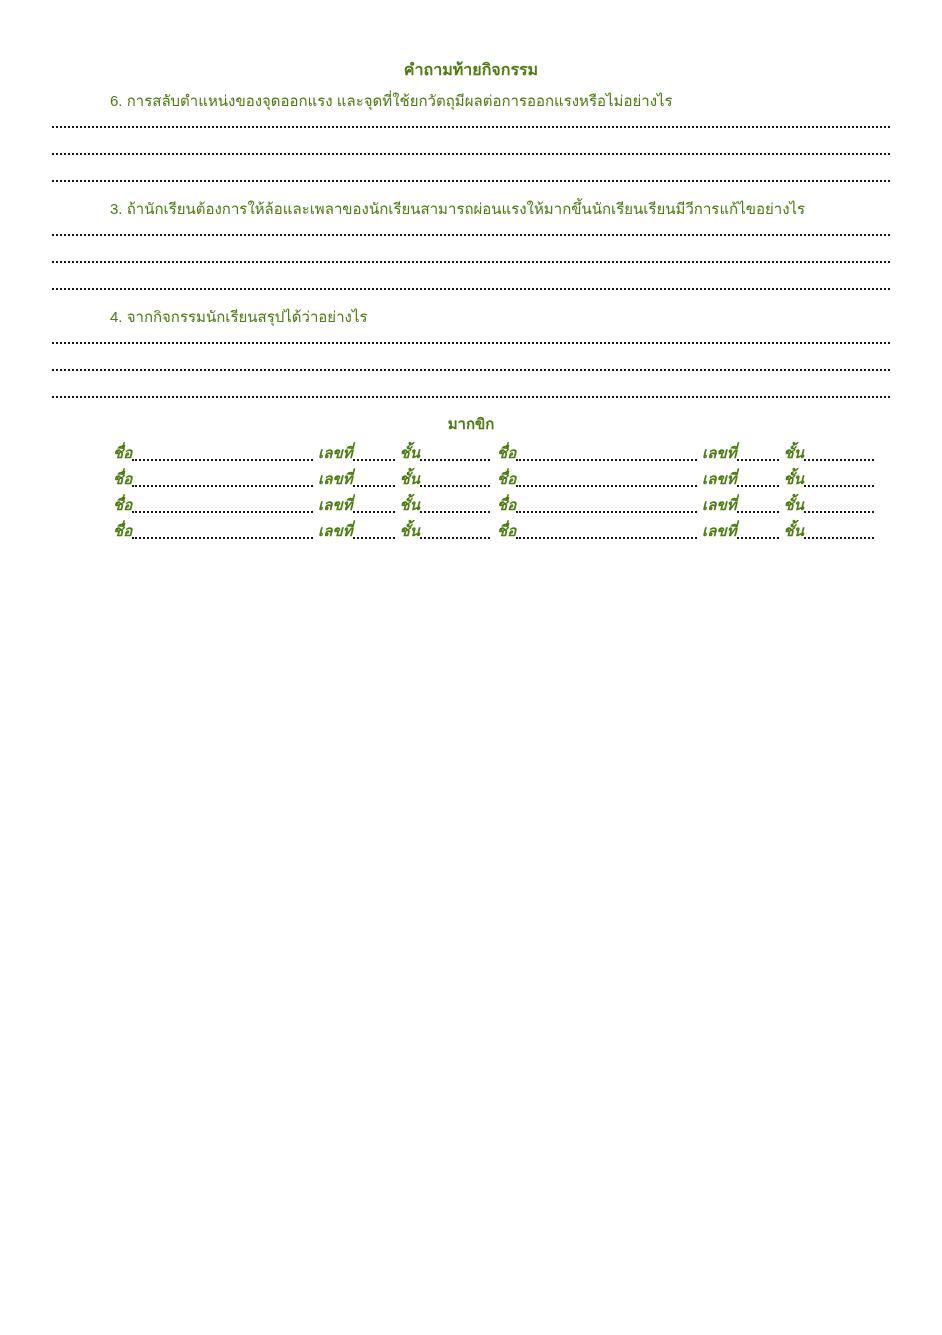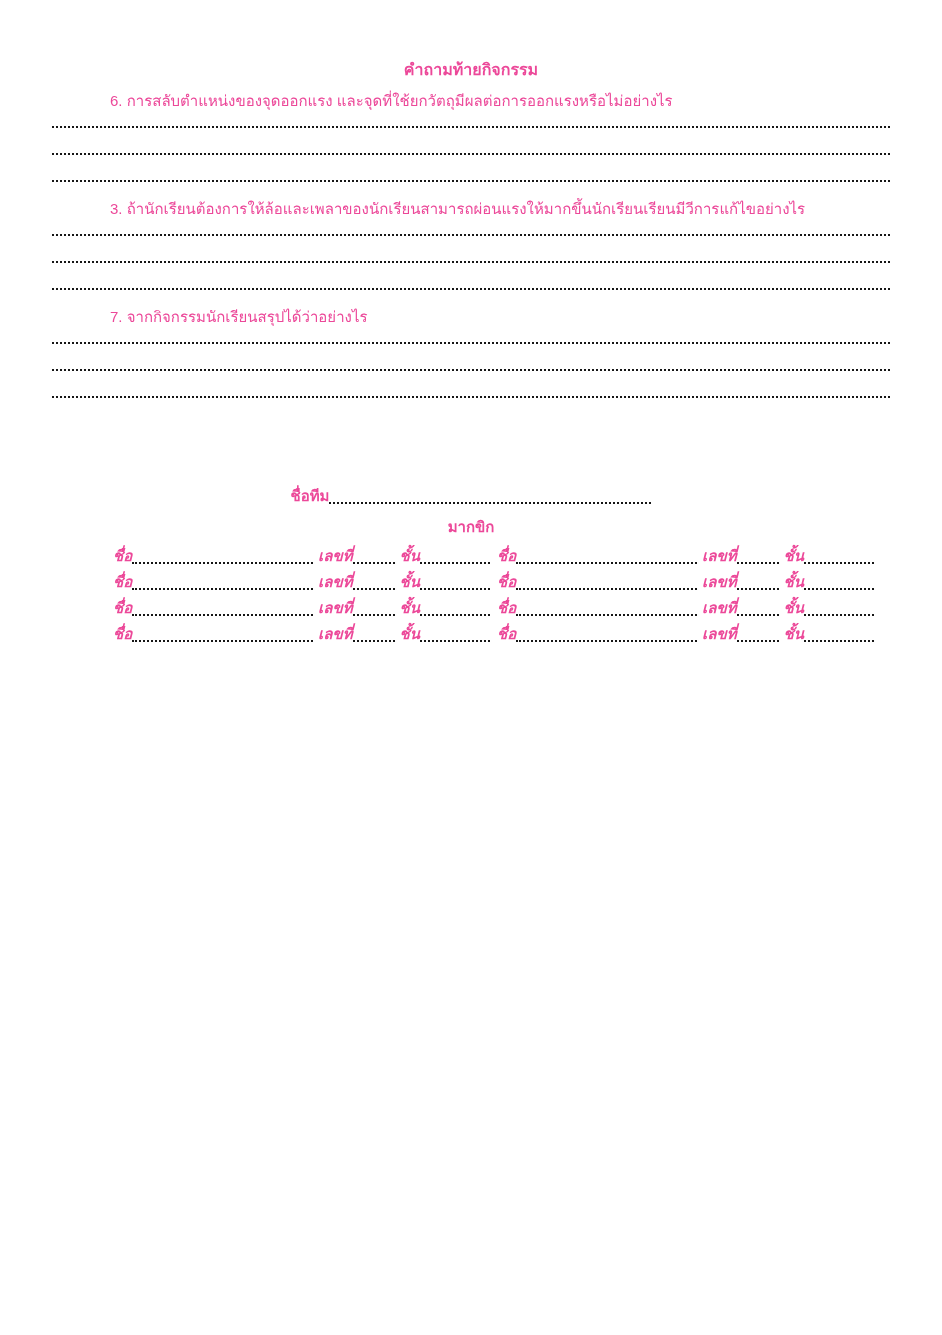--- a/index.html
+++ b/index.html
@@ -3,21 +3,21 @@
 <meta charset="utf-8">
 <style>
   html, body { margin: 0; padding: 0; background: #ffffff; }
   .page {
     position: relative;
     width: 942px;
     height: 1335px;
     box-sizing: border-box;
     padding: 57px 52px 4px 52px;
     background: #ffffff;
-    color: #ec4899;
+    color: #4d7c0f;
     font-family: "Liberation Sans", sans-serif;
     overflow: hidden;
   }
   .doc-title {
     text-align: center;
     font-weight: bold;
     font-size: 16px;
     line-height: 25px;
     margin-bottom: 6px;
     white-space: nowrap;
@@ -99,31 +99,27 @@
       </div>
 
   <div class="q-block">
     <div class="q-text">3. ถ้านักเรียนต้องการให้ล้อและเพลาของนักเรียนสามารถผ่อนแรงให้มากขึ้นนักเรียนเรียนมีวีการแก้ไขอย่างไร</div>
   <div class="ans-line first"></div>
         <div class="ans-line"></div>
         <div class="ans-line"></div>
       </div>
 
   <div class="q-block">
-    <div class="q-text">7. จากกิจกรรมนักเรียนสรุปได้ว่าอย่างไร</div>
+    <div class="q-text">4. จากกิจกรรมนักเรียนสรุปได้ว่าอย่างไร</div>
   <div class="ans-line first"></div>
         <div class="ans-line"></div>
         <div class="ans-line"></div>
       </div>
 </div>
 
-  <div class="team-row">
-    <span class="lbl">ชื่อทีม</span>
-    <span class="leader team-leader"></span>
-  </div>
 
   <div class="members-heading">มากขิก</div>
 
   <div class="member-grid" id="members">
   <div class="m-row">
     <div class="m-col">
       <span class="lbl lbl-name">ชื่อ</span>
       <span class="leader w-name"></span>
       <span class="lbl lbl-number">เลขที่</span>
       <span class="leader w-num"></span>

